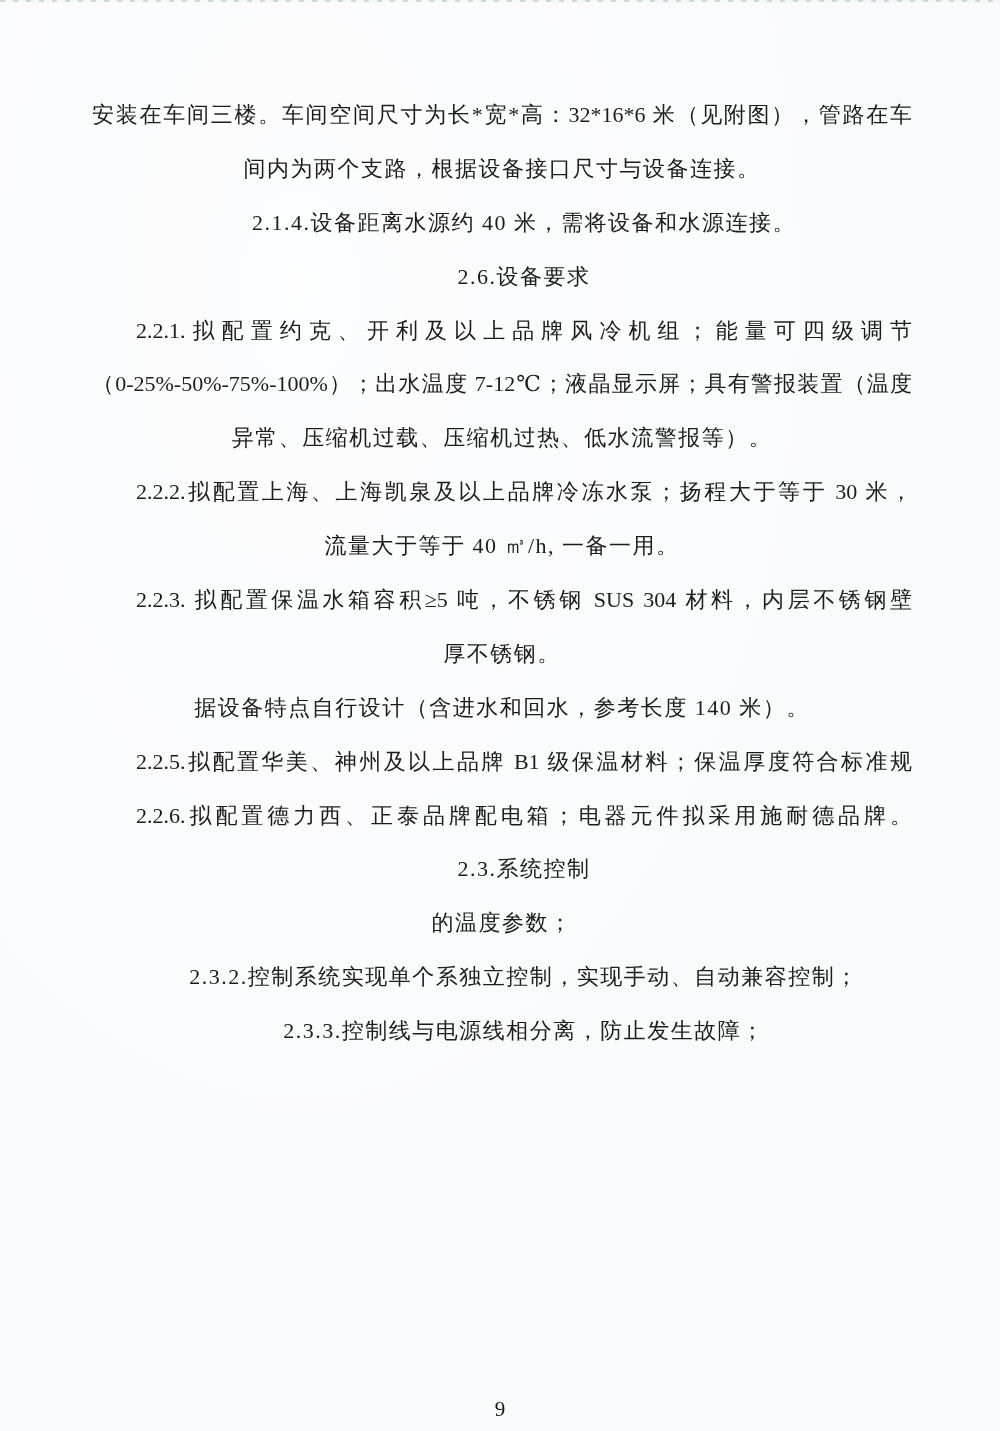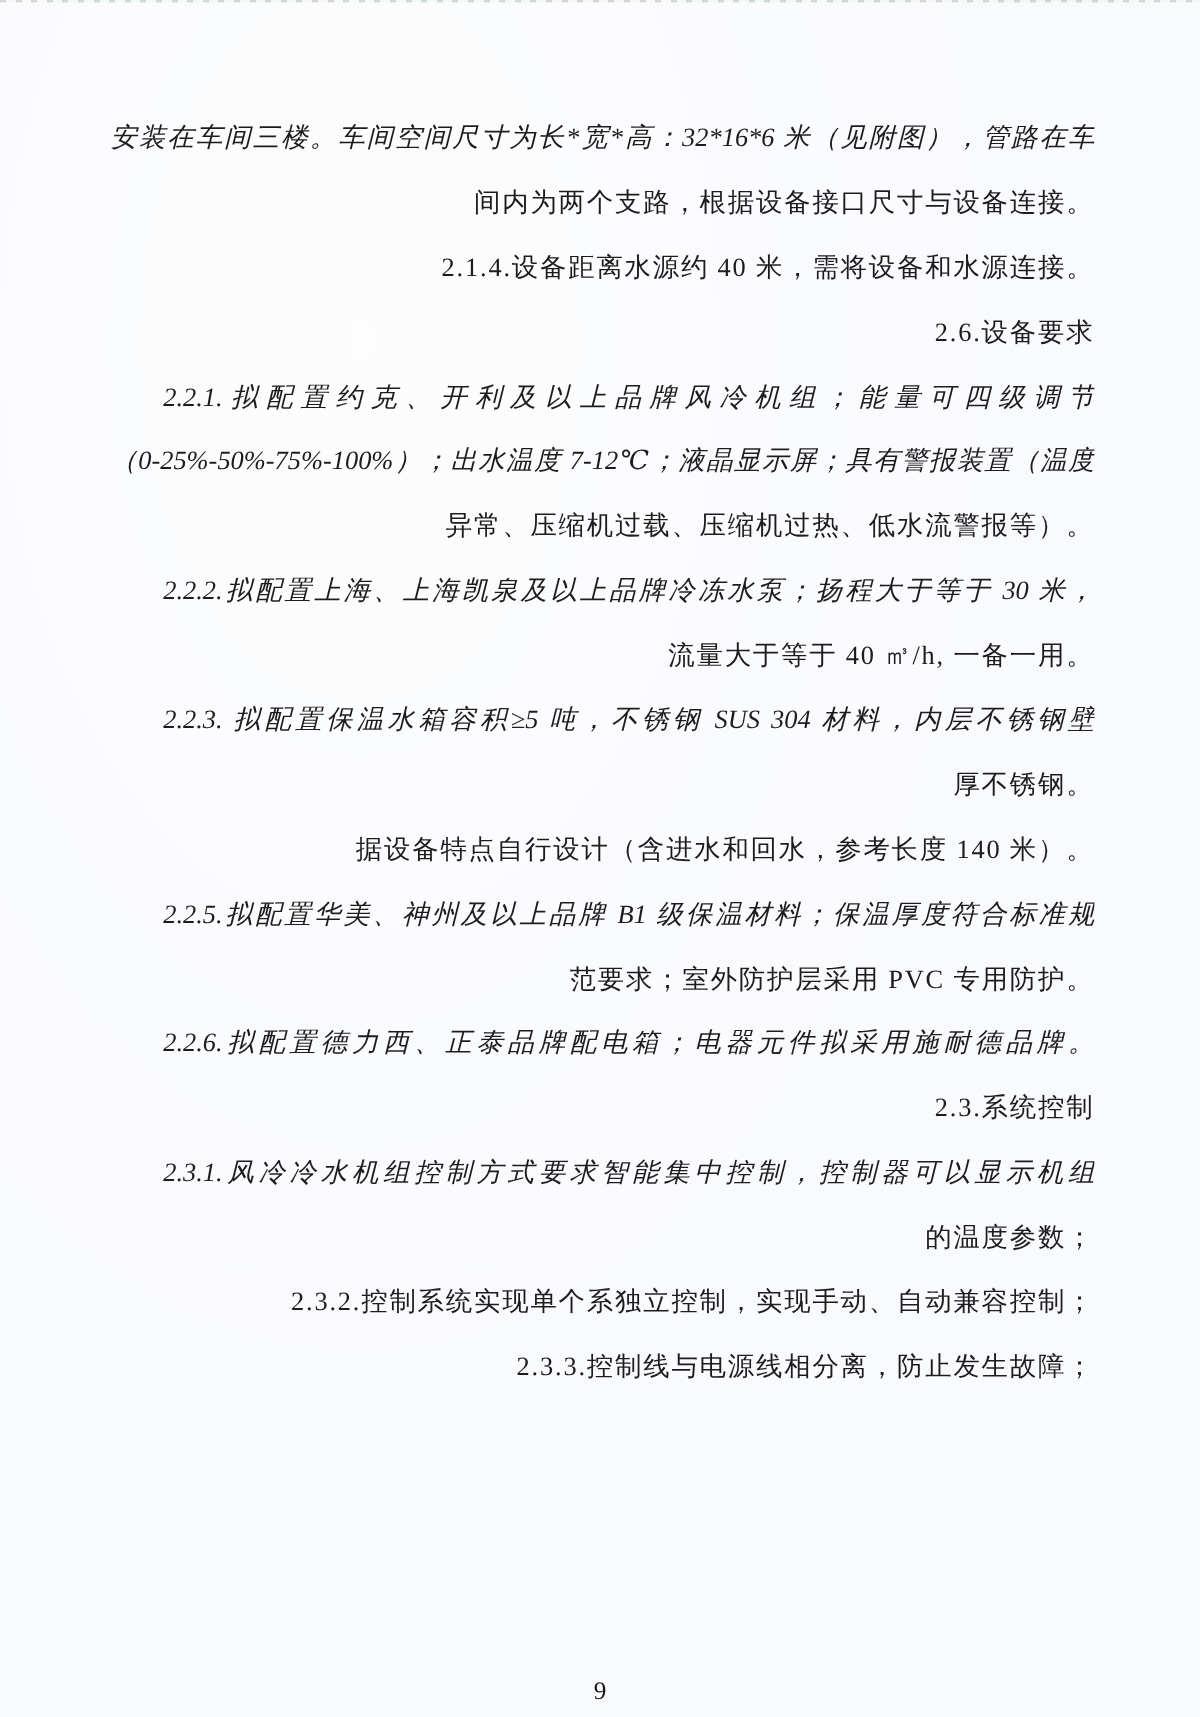--- a/index.html
+++ b/index.html
@@ -41,29 +41,28 @@
     top: 88px;
     width: 820px;
     overflow: hidden;
   }
   .line {
     font-size: 22px;
     line-height: 53.9px;
     height: 53.9px;
     white-space: nowrap;
     letter-spacing: 1.5px;
-    text-align: right;
+    text-align: center;
     -webkit-font-smoothing: antialiased;
   }
   .line.just {
     white-space: normal;
     letter-spacing: 0;
     text-align: justify;
     text-align-last: justify;
-    font-style: italic;
   }
   .line.indent {
     text-indent: 44px;
   }
   .page-footer {
     position: absolute;
     left: 0;
     top: 1392px;
     width: 100%;
     text-align: center;
@@ -86,24 +85,22 @@
     <div class="line indent">2.6.设备要求</div>
     <div class="line indent just">2.2.1.拟配置约克、开利及以上品牌风冷机组；能量可四级调节</div>
     <div class="line just">（0-25%-50%-75%-100%）；出水温度 7-12℃；液晶显示屏；具有警报装置（温度</div>
     <div class="line">异常、压缩机过载、压缩机过热、低水流警报等）。</div>
     <div class="line indent just">2.2.2.拟配置上海、上海凯泉及以上品牌冷冻水泵；扬程大于等于 30 米，</div>
     <div class="line">流量大于等于 40 ㎥/h, 一备一用。</div>
     <div class="line indent just">2.2.3. 拟配置保温水箱容积≥5 吨，不锈钢 SUS 304 材料，内层不锈钢壁</div>
     <div class="line">厚不锈钢。</div>
     <div class="line">据设备特点自行设计（含进水和回水，参考长度 140 米）。</div>
     <div class="line indent just">2.2.5.拟配置华美、神州及以上品牌 B1 级保温材料；保温厚度符合标准规</div>
-    <div class="line">范要求；室外防护层采用 PVC 专用防护。</div>
     <div class="line indent just">2.2.6.拟配置德力西、正泰品牌配电箱；电器元件拟采用施耐德品牌。</div>
     <div class="line indent">2.3.系统控制</div>
-    <div class="line indent just">2.3.1.风冷冷水机组控制方式要求智能集中控制，控制器可以显示机组</div>
     <div class="line">的温度参数；</div>
     <div class="line indent">2.3.2.控制系统实现单个系独立控制，实现手动、自动兼容控制；</div>
     <div class="line indent">2.3.3.控制线与电源线相分离，防止发生故障；</div>
   </div>
 
   <div class="page-footer">9</div>
 
 </div>
 
 </body></html>

